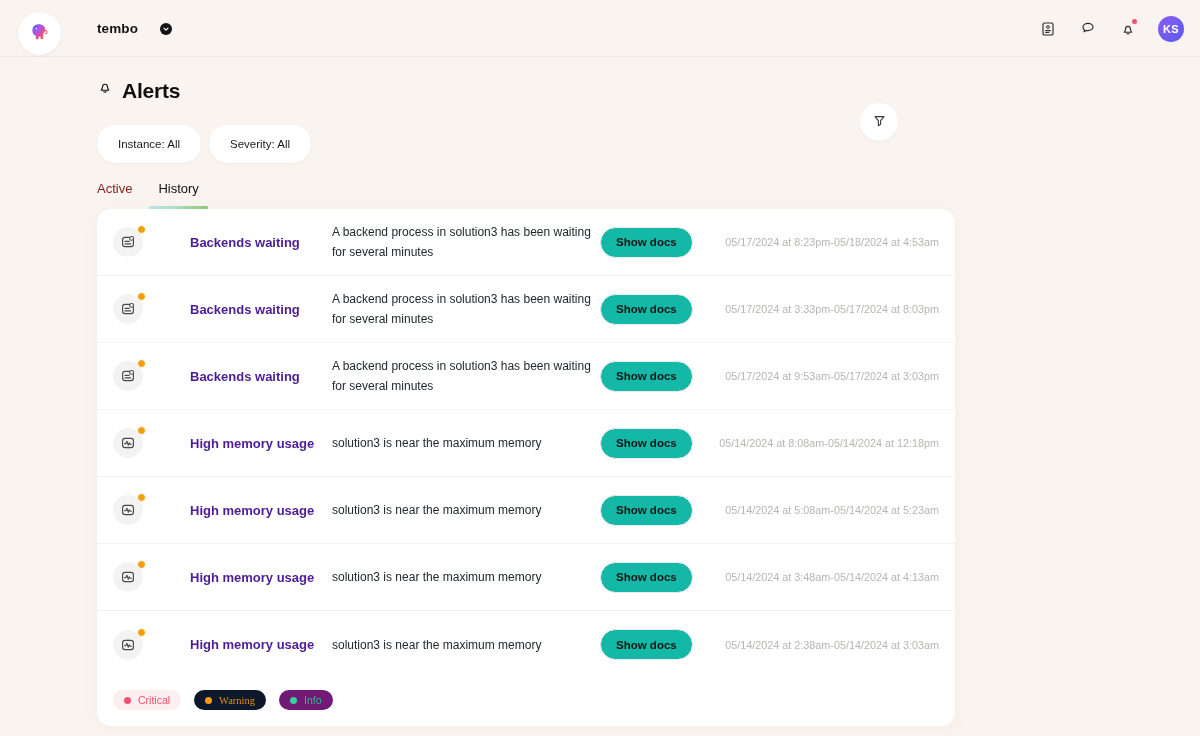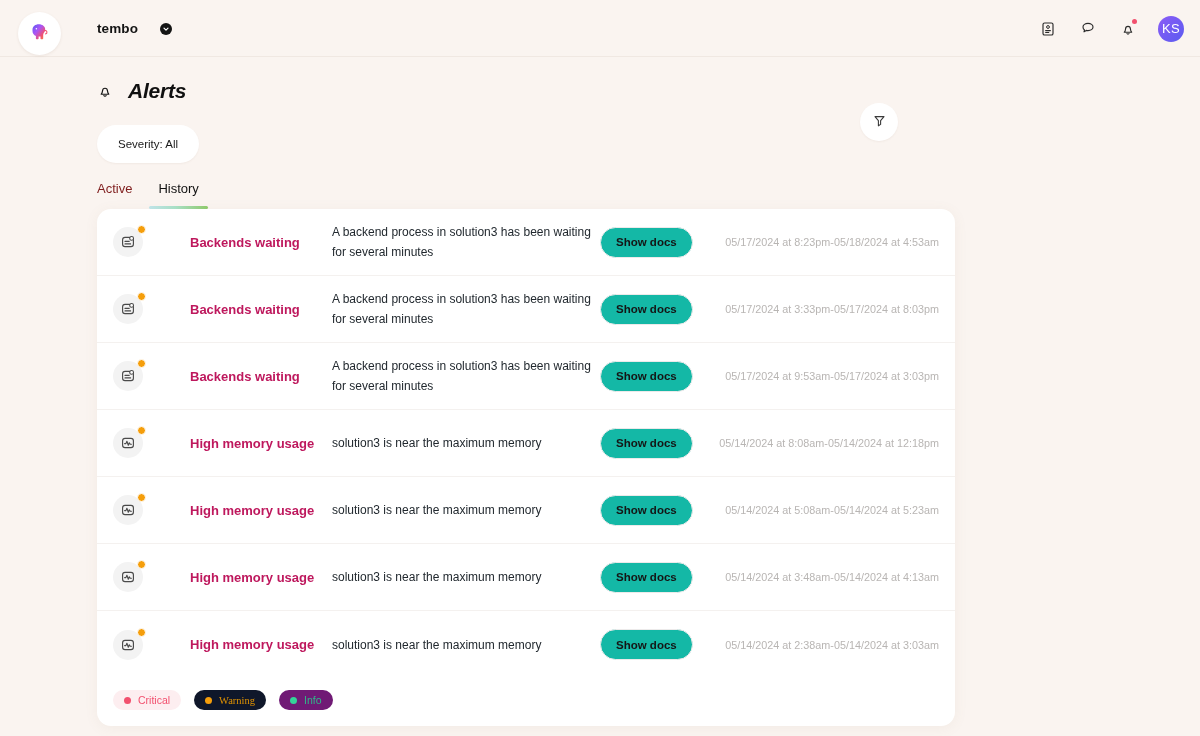--- a/index.html
+++ b/index.html
@@ -65,35 +65,34 @@
     top: 5px; right: 6px;
     width: 5px; height: 5px;
     border-radius: 50%;
     background: #f2506e;
   }
   .avatar {
     width: 26px; height: 26px;
     border-radius: 50%;
     background: linear-gradient(135deg, #8b5cf6 0%, #5b5bf0 100%);
     color: #fff;
-    font-size: 13px;
-    font-weight: 400;
+    font-size: 11px;
+    font-weight: 700;
     letter-spacing: .3px;
     display: flex; align-items: center; justify-content: center;
     margin-left: 5px;
     cursor: pointer;
     text-align: center;
   }
 
   
   .page { padding: 0; }
   .page-title-row {
-    display: flex; align-items: center; gap: 15px;
+    display: flex; align-items: flex-start; gap: 9px;
     padding: 22px 0 0 97px;
-    font-style: italic;
   }
   .page-title {
     font-size: 21px;
     font-weight: 700;
     color: #101010;
     letter-spacing: -.2px;
   }
   .bell-icon svg { display: block; }
 
   
@@ -187,21 +186,21 @@
     top: -2px; right: -3px;
     width: 9px; height: 9px;
     border-radius: 50%;
     border: 1.5px solid #fff;
   }
   .sev-warning { background: #f59e0b; }
 
   .alert-title {
     font-size: 13px;
     font-weight: 700;
-    color: #be185d;
+    color: #4c1d95;
     width: 166px;
     flex: 0 0 166px;
     padding-left: 33px;
   }
   .alert-desc {
     font-size: 12px;
     color: #22292f;
     line-height: 20px;
     width: 268px;
     flex: 0 0 268px;
@@ -320,20 +319,21 @@
     <span class="bell-icon">
       <svg width="16" height="16" viewBox="0 0 16 16">
         <path d="M4.2 11.2c.95-.85 1.15-1.7 1.25-3.1.12-1.75 1.05-2.9 2.55-2.9s2.43 1.15 2.55 2.9c.1 1.4.3 2.25 1.25 3.1z" stroke="#151515" stroke-width="1.15" fill="none" stroke-linejoin="round"></path>
         <path d="M6.85 12.45c.2.5.63.82 1.15.82s.95-.32 1.15-.82" stroke="#151515" stroke-width="1.1" fill="none" stroke-linecap="round"></path>
       </svg>
     </span>
     <span class="page-title">Alerts</span>
   </div>
 
   <div class="filters-row">
+    <div class="chip">Instance: All</div>
     <div class="chip">Severity: All</div>
     <div class="filter-circle-btn">
       <span>
         <svg width="15" height="15" viewBox="0 0 15 15">
           <path d="M3 3.6h9l-3.4 4v3.8L6.4 12.8V7.6z" stroke="#3a3a3a" stroke-width="1.1" fill="none" stroke-linejoin="round" stroke-linecap="round"></path>
         </svg>
       </span>
     </div>
   </div>
 

